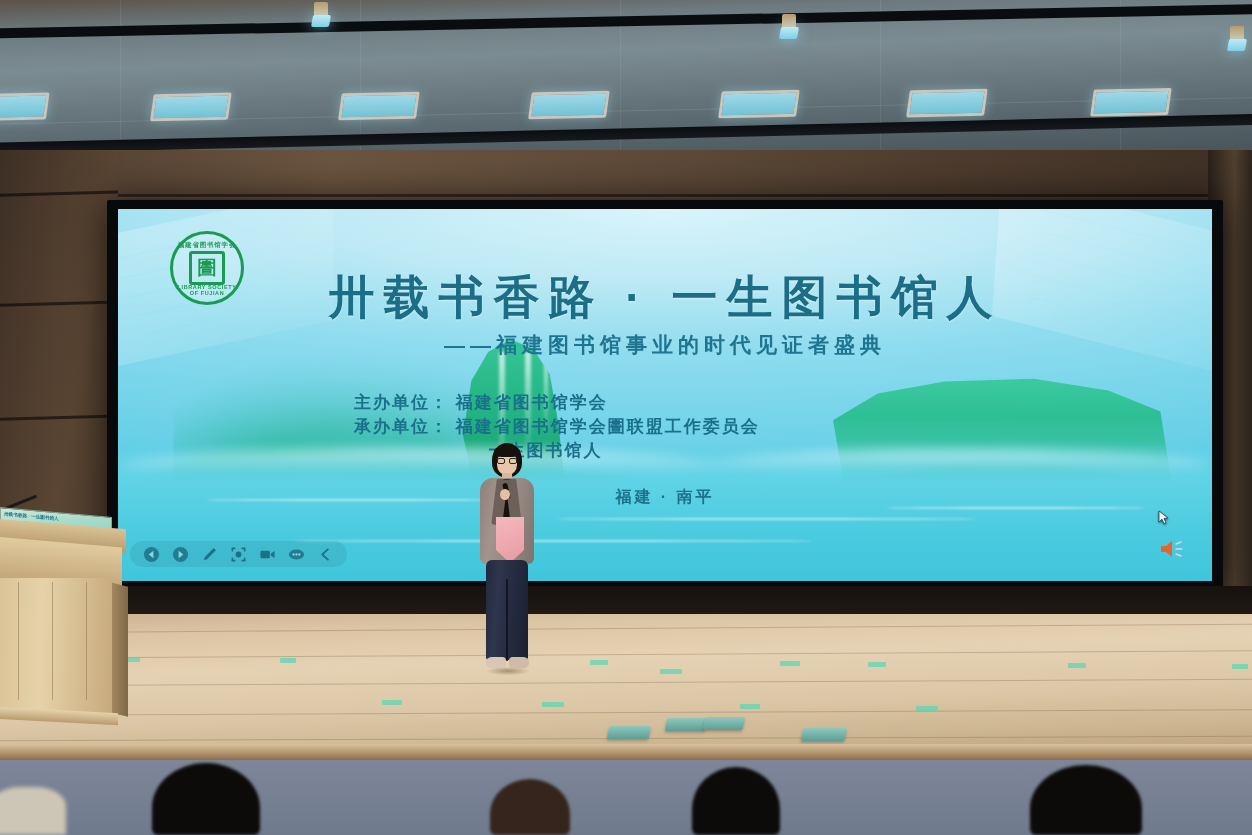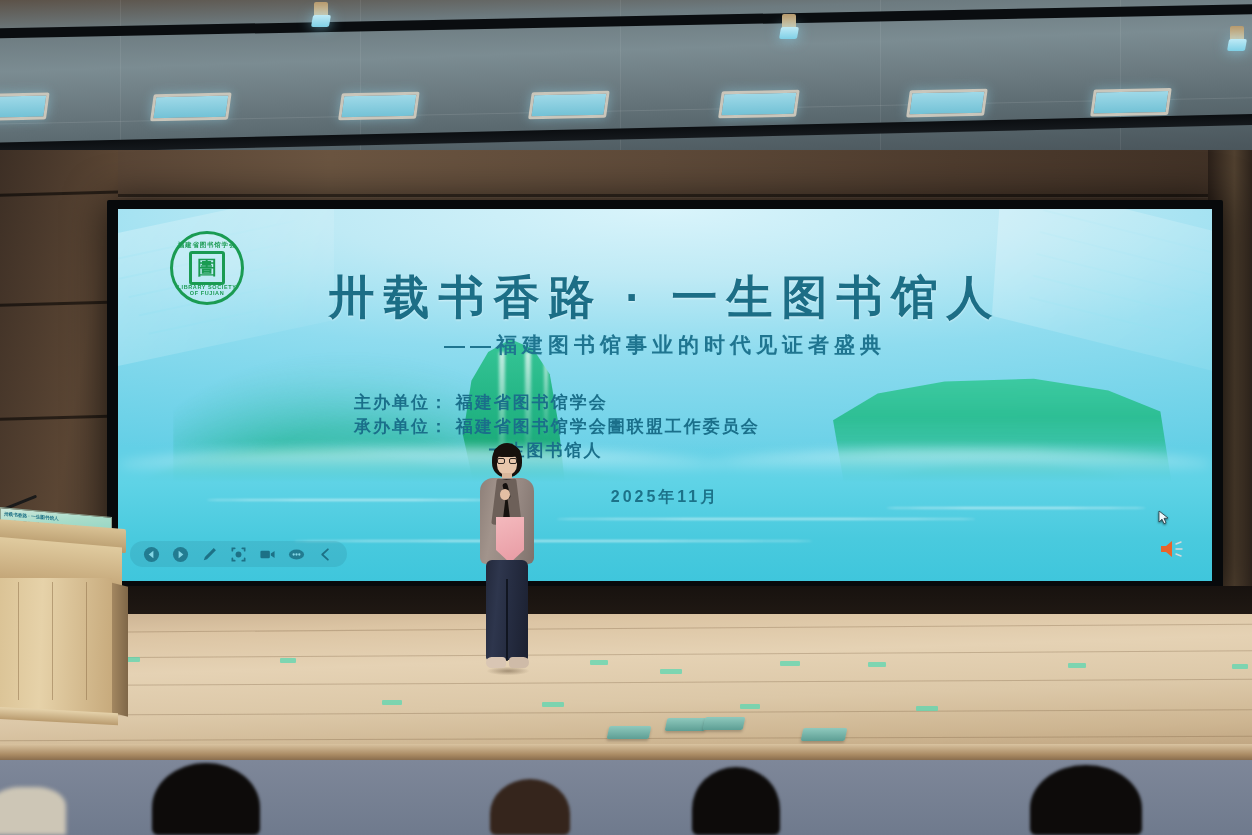--- a/index.html
+++ b/index.html
@@ -346,21 +346,21 @@
         <div class="arc bot">LIBRARY SOCIETY OF FUJIAN</div>
       </div>
 
       <div class="slide-text">
         <div class="s-title">卅载书香路 · 一生图书馆人</div>
         <div class="s-sub">——福建图书馆事业的时代见证者盛典</div>
         <div class="s-org">主办单位： 福建省图书馆学会
 承办单位： 福建省图书馆学会圕联盟工作委员会
                     一生图书馆人</div>
         <div class="s-place">
-          <div>2025年11月</div>
+          <div>福建 · 南平</div>
         </div>
       </div>
 
       <div class="ppt-toolbar">
         <div class="tb-ico">
           <svg viewBox="0 0 18 18" width="17" height="17">
               <circle cx="9" cy="9" r="8" fill="currentColor" opacity=".85"></circle>
               <path d="M11 5 L6 9 L11 13 Z" fill="#9fe2ee"></path>
             </svg>
         </div>

